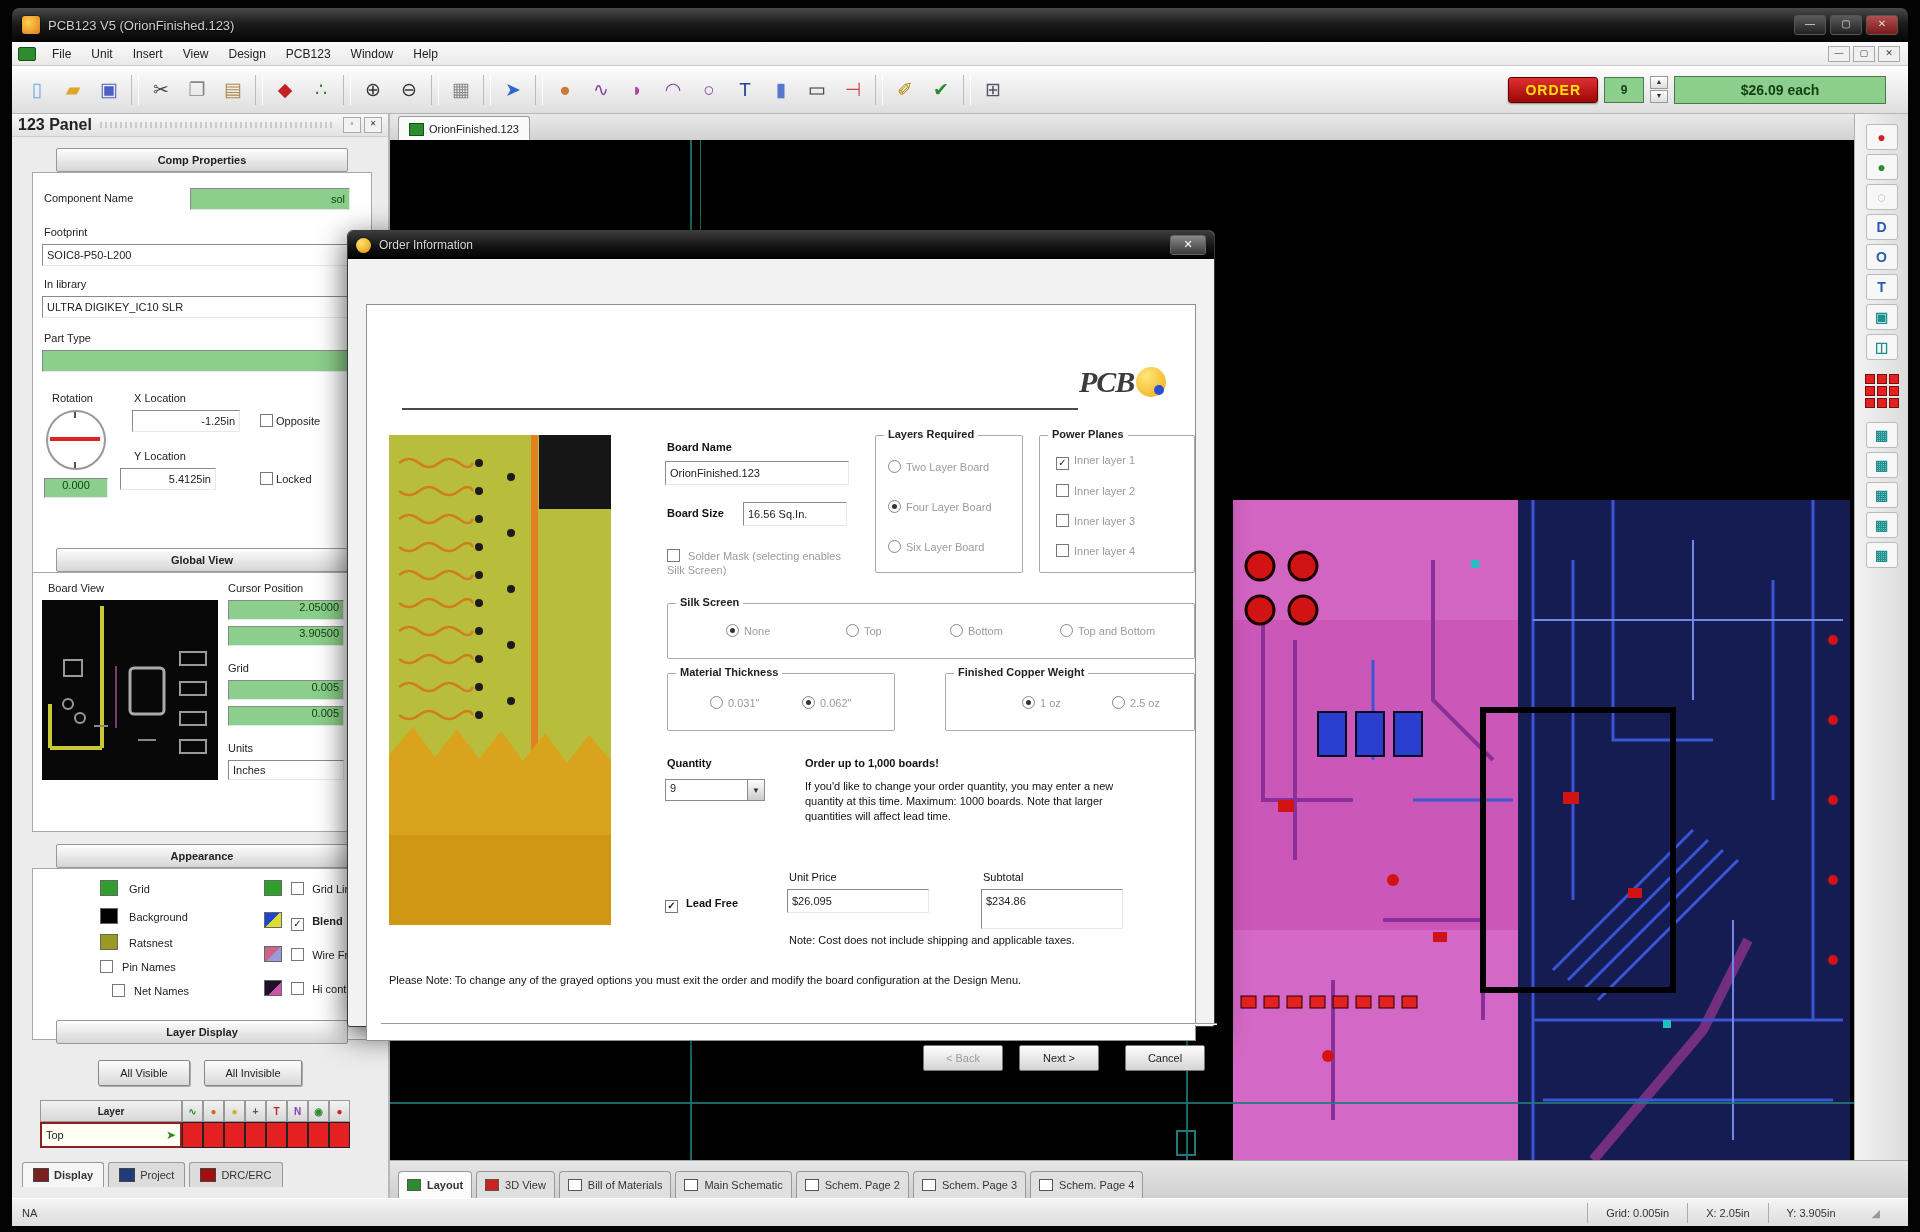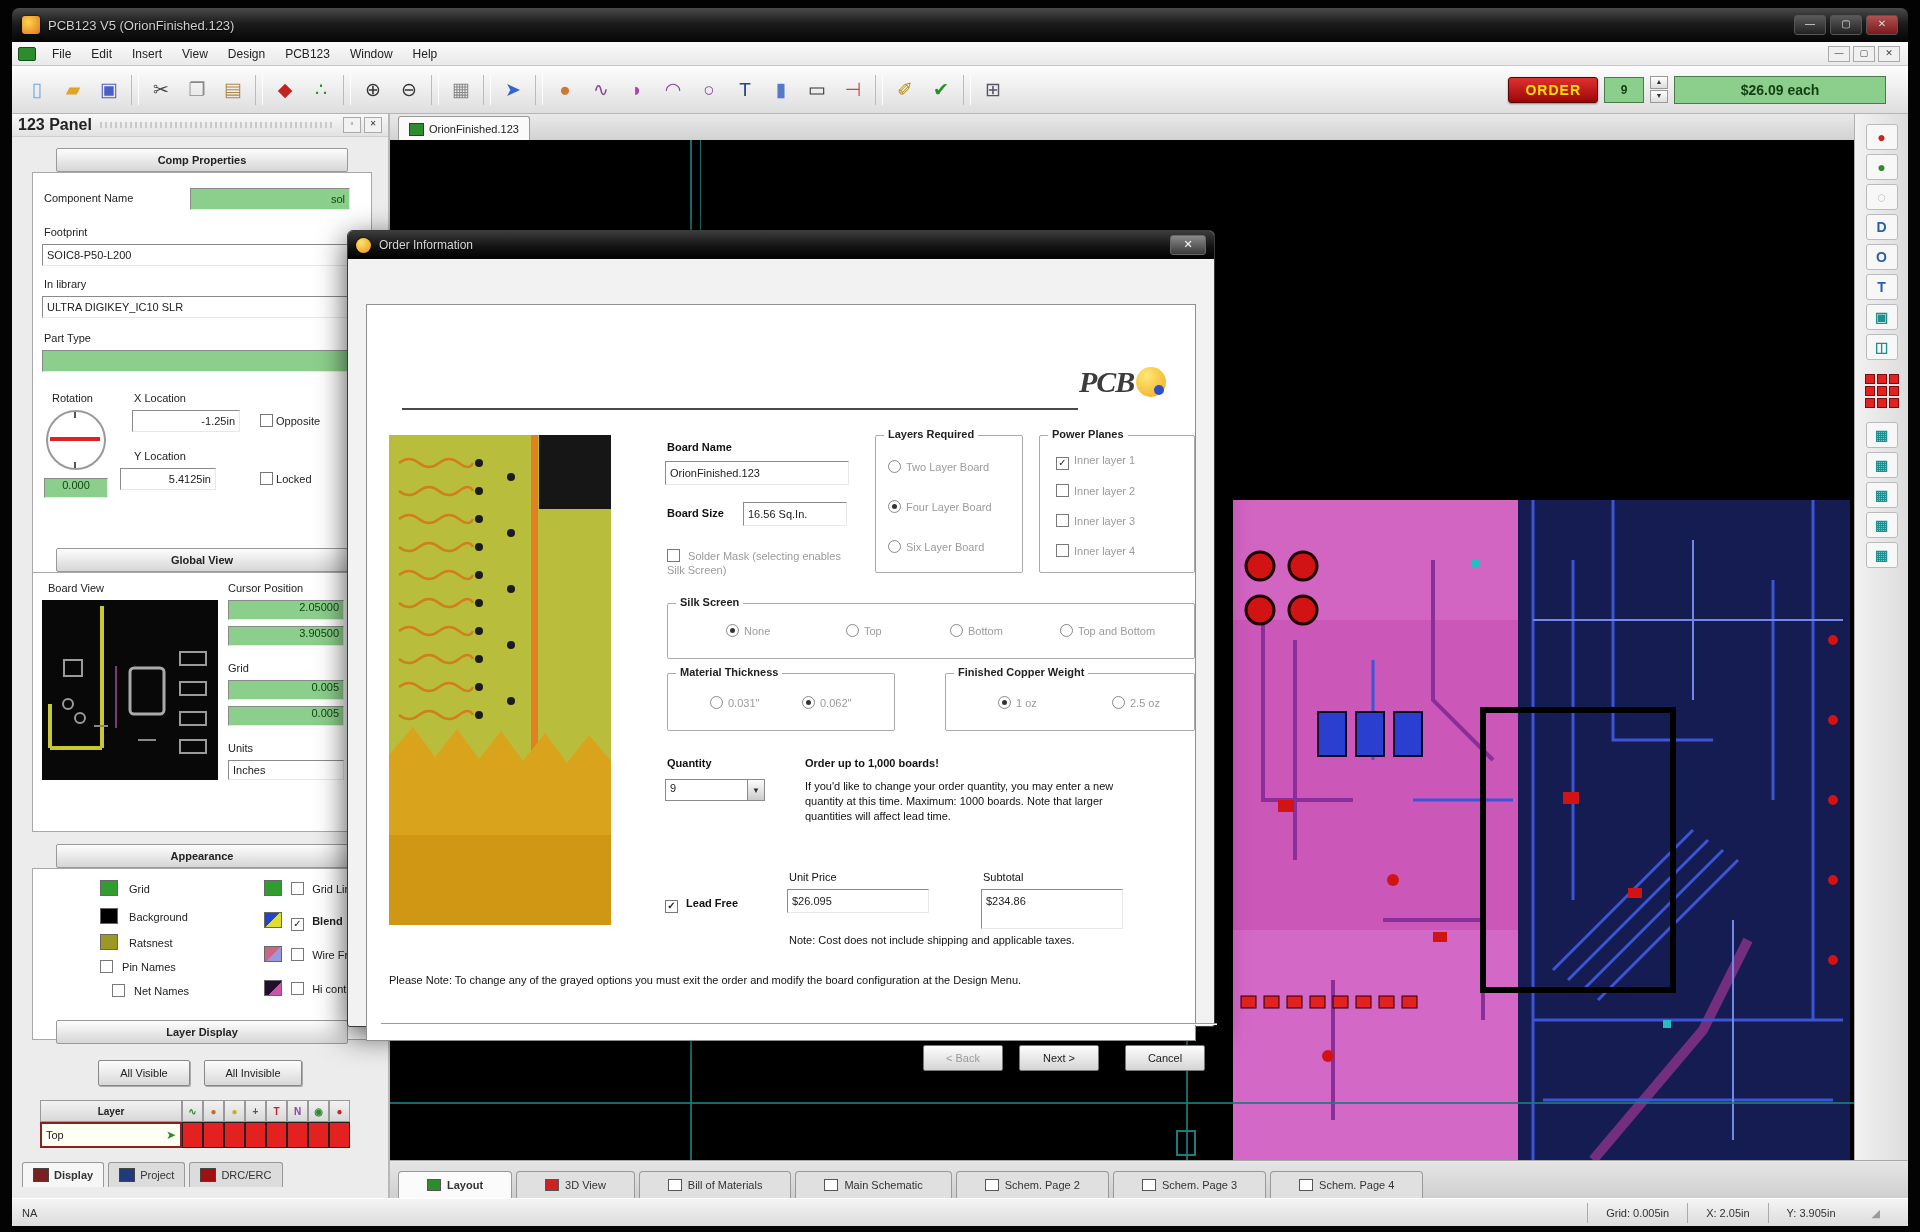--- a/index.html
+++ b/index.html
@@ -94,21 +94,21 @@
     border-left:1px solid #b0b0b0;display:flex;flex-direction:column;align-items:center;padding-top:10px;box-sizing:border-box;}
   .rail-icons{display:flex;flex-direction:column;gap:4px;align-items:center;}
   .rbtn{width:30px;height:24px;border:1px solid #bbb;border-radius:3px;background:#f7f7f7;display:flex;align-items:center;justify-content:center;}
   .rbtn .g{font-size:14px;font-weight:bold;line-height:1;}
   .redblock{margin:14px 0;display:grid;grid-template-columns:repeat(3,10px);grid-auto-rows:10px;gap:2px;}
   .redblock span{background:#e42020;border:1px solid #7a0c0c;}
 
   
   .btabs{position:absolute;left:390px;top:1160px;width:1518px;height:38px;background:linear-gradient(#e6e6e6,#cfcfcf);
     display:flex;align-items:flex-end;gap:4px;padding:4px 8px 0;box-sizing:border-box;border-top:1px solid #aaa;}
-  .dtab{height:26px;display:flex;align-items:center;gap:6px;padding:0 28px;background:#e0e0e0;border:1px solid #999;
+  .dtab{height:26px;display:flex;align-items:center;gap:6px;padding:0 8px;background:#e0e0e0;border:1px solid #999;
     border-bottom:none;border-radius:4px 4px 0 0;font-size:11px;color:#333;}
   .dtab.active{background:#fbfbfb;font-weight:bold;}
   .dtab-ic{width:14px;height:12px;border:1px solid #555;box-sizing:border-box;}
   .statusbar{position:absolute;left:12px;top:1198px;width:1896px;height:28px;background:linear-gradient(#f4f4f4,#dcdcdc);
     border-top:1px solid #fff;display:flex;align-items:center;padding:0 10px;box-sizing:border-box;font-size:11px;color:#333;}
   .sfield{border-left:1px solid #aaa;padding:0 18px;height:20px;line-height:20px;}
   .statusbar .spacer{margin-left:auto;}
 
   
   .dialog{position:absolute;left:347px;top:230px;width:866px;height:795px;z-index:50;
@@ -154,21 +154,21 @@
       <span class="wbtn">—</span>
       <span class="wbtn">▢</span>
       <span class="wbtn close">✕</span>
     </span>
   </div>
 
   <div class="menubar">
     <span class="mdoc"></span>
 
   <span class="mi">File</span>
-      <span class="mi">Edit</span>
+      <span class="mi">Unit</span>
       <span class="mi">Insert</span>
       <span class="mi">View</span>
       <span class="mi">Design</span>
       <span class="mi">PCB123</span>
       <span class="mi">Window</span>
       <span class="mi">Help</span>
     </div>
   <div class="mdibtns abs" style="left:1828px;top:46px;">
     <span class="mdib">—</span>
     <span class="mdib">▢</span>
@@ -736,21 +736,21 @@
         <div class="group" style="left:300px;top:368px;width:226px;height:56px;">
           <span class="legend">Material Thickness</span>
           <span class="opt" style="left:42px;top:22px;">
             <span class="radio"></span><span>0.031"</span></span>
           <span class="opt" style="left:134px;top:22px;">
             <span class="radio sel"></span><span>0.062"</span></span>
         </div>
 
         <div class="group" style="left:578px;top:368px;width:248px;height:56px;">
           <span class="legend">Finished Copper Weight</span>
-          <span class="opt" style="left:52px;top:22px;">
+          <span class="opt" style="left:76px;top:22px;">
             <span class="radio sel"></span><span>1 oz</span></span>
           <span class="opt" style="left:166px;top:22px;">
             <span class="radio"></span><span>2.5 oz</span></span>
         </div>
 
         <span class="dlbl" style="left:300px;top:452px;">Quantity</span>
         <span class="combo" style="left:298px;top:474px;">
           <span class="val">9</span>
           <span class="arr">▼</span>
         </span>

